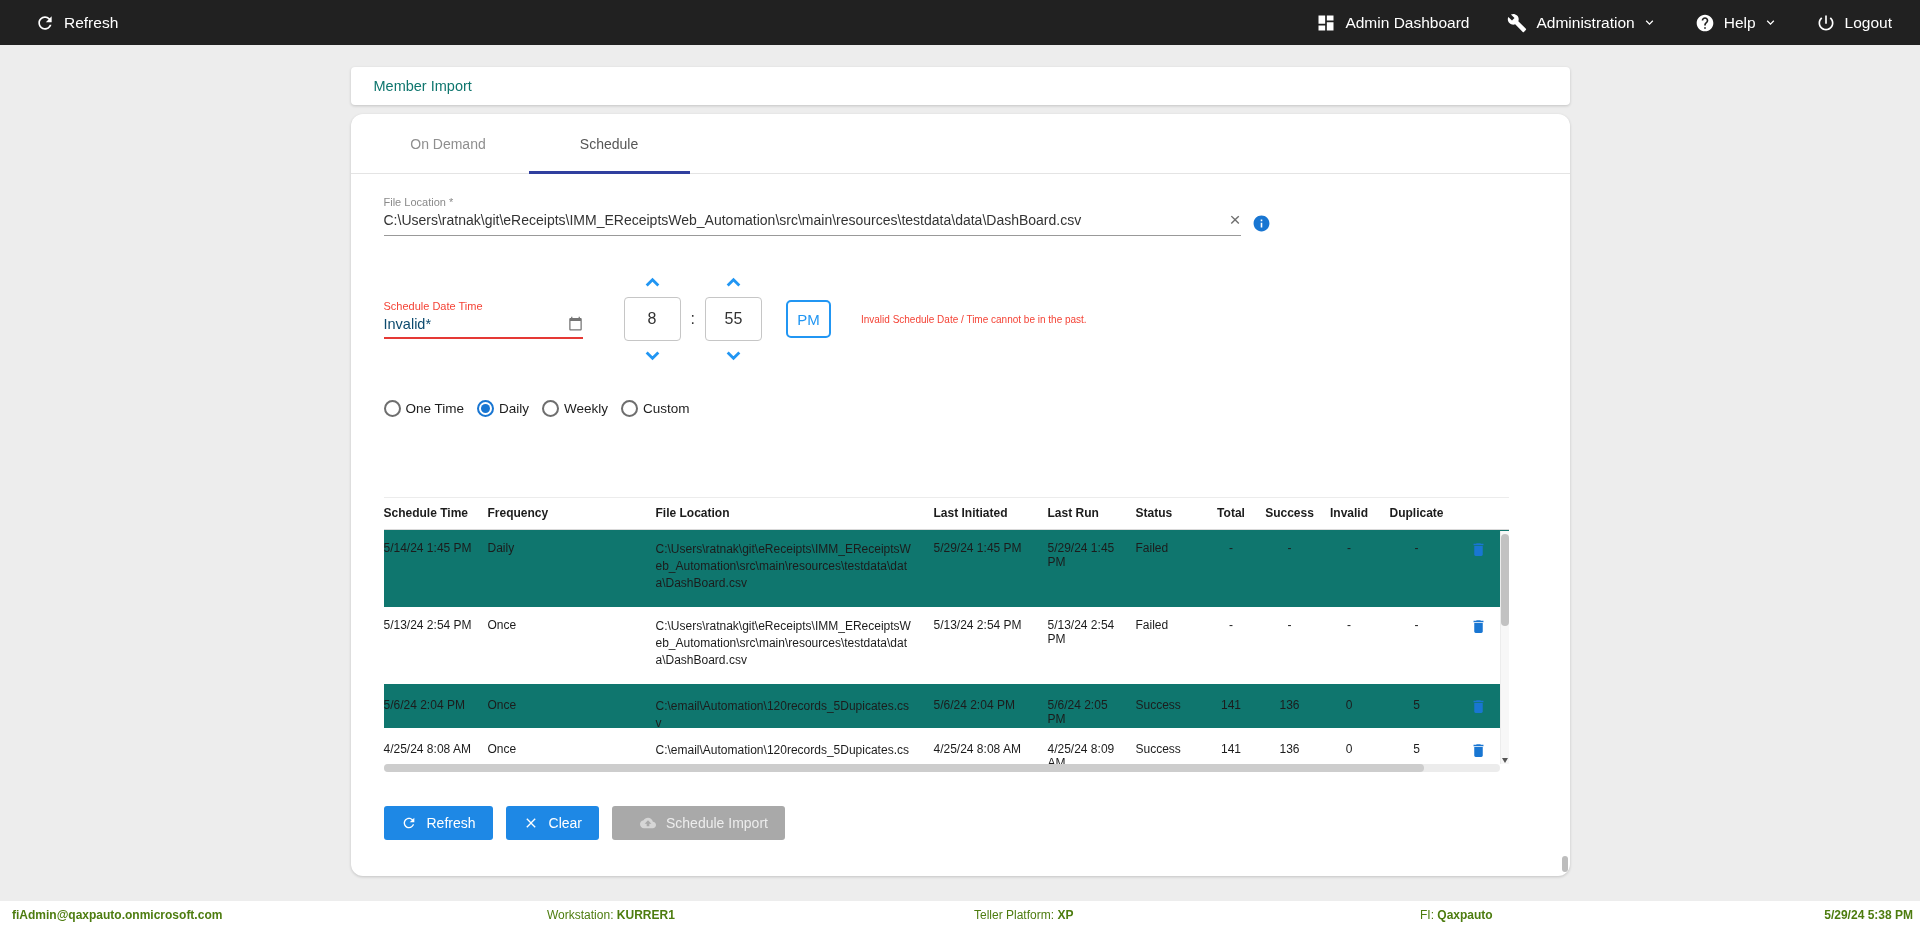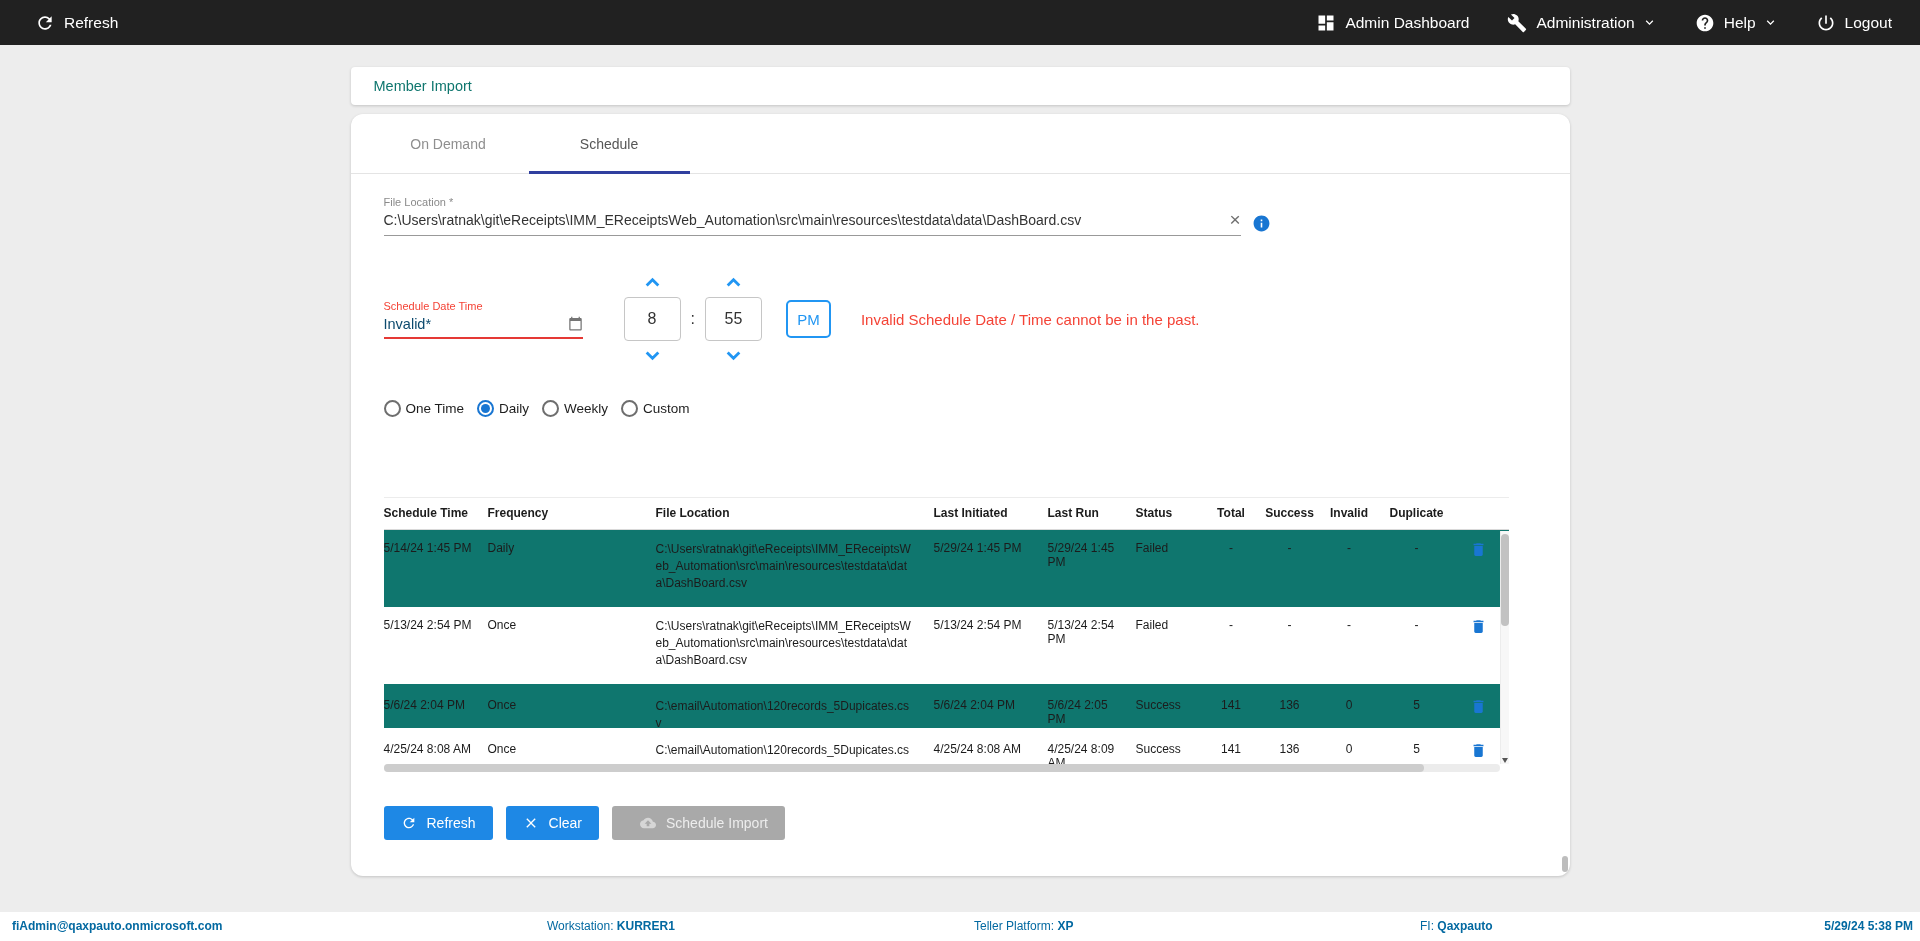--- a/index.html
+++ b/index.html
@@ -69,21 +69,21 @@
   .num-box {
     width:57px; height:44px; border:1px solid #c6c6c6; border-radius:4px;
     display:flex; align-items:center; justify-content:center;
     font-size:16px; color:#333; margin:3px 0; cursor:text;
   }
   .colon { margin-left:10px; font-size:16px; color:#333; }
   .pm-btn {
     margin-left:24px; width:45px; height:38px; border:2px solid #2196f3; border-radius:5px;
     background:#fff; color:#2196f3; font-size:15px; cursor:pointer; font-family:inherit;
   }
-  .sched-error { margin-left:30px; font-size:15px; color:#f44336; }
+  .sched-error { margin-left:30px; font-size:10px; color:#f44336; }
   
   .radio-row { margin-top:34px; display:flex; align-items:center; gap:13px; }
   .radio-opt { display:flex; align-items:center; gap:5px; font-size:13.5px; color:#1d1d1d; cursor:pointer; }
   .radio-circle { width:17px; height:17px; border:2px solid #6e6e6e; border-radius:50%; position:relative; flex:none; }
   .radio-opt.checked .radio-circle { border-color:#1976d2; }
   .radio-opt.checked .radio-circle::after { content:""; position:absolute; inset:2px; background:#1976d2; border-radius:50%; }
   
   .sched-table { margin-top:80px; width:1125px; position:relative; font-size:12px; color:#1c1c1c; }
   .tgrid { display:grid; grid-template-columns:104px 168px 278px 114px 88px 68px 55px 62px 57px 78px 45px; }
   .thead { font-weight:bold; padding:8px 0 9px; border-top:1px solid #ececec; border-bottom:1px solid #d9d9d9; }
@@ -107,22 +107,22 @@
     height:34px; border:none; border-radius:3px; color:#fff; font-size:14px; font-family:inherit;
     display:flex; align-items:center; gap:10px; padding:0 17px; cursor:pointer;
   }
   .btn svg { width:16px; height:16px; fill:#fff; display:block; }
   .btn-blue { background:#1e88e5; }
   .btn-disabled { background:#a9a9a9; color:#ededed; cursor:default;padding-left:28px; }
   .btn-disabled svg { fill:#d6d6d6; }
   .card-scroll-thumb { position:absolute; right:2px; bottom:4px; width:6px; height:16px; background:#bdbdbd; border-radius:3px; cursor:pointer; }
   
   .footer {
-    position:absolute; left:0; right:0; bottom:0; height:29px; background:#fff;
-    font-size:12px; color:#0369a1;
+    position:absolute; left:0; right:0; bottom:0; height:40px; background:#fff;
+    font-size:12px; color:#4d7c0f;
   }
   .f-item { position:absolute; top:0; line-height:29px; white-space:nowrap; }
   .f-bold { font-weight:bold; }
   .f-user { left:12px; font-weight:bold; }
   .f-ws { left:547px; }
   .f-teller { left:974px; }
   .f-fi { left:1420px; }
   .f-date { right:7px; font-weight:bold; }
 </style>
 </head>

